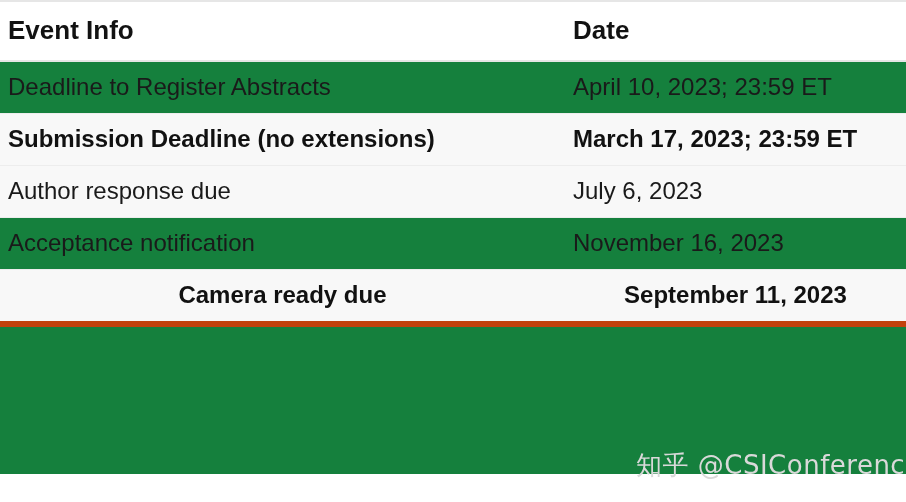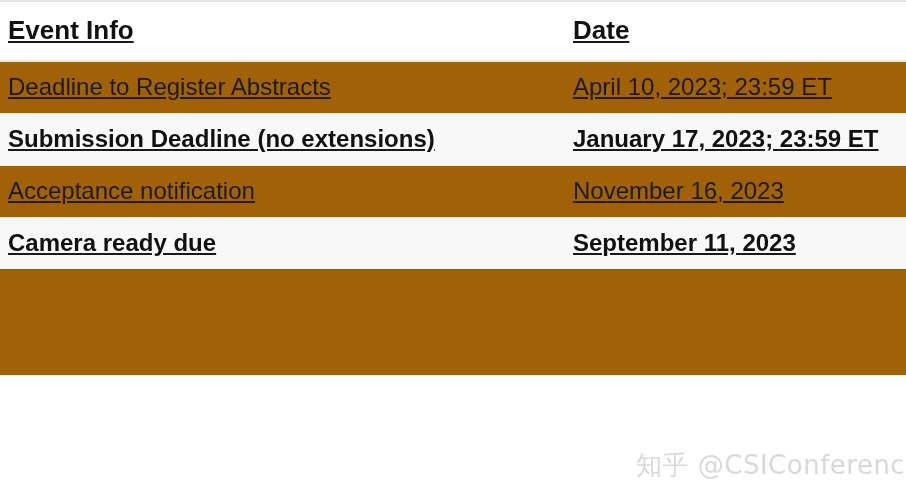--- a/index.html
+++ b/index.html
@@ -12,23 +12,22 @@
     height: 502px;
     overflow: hidden;
     font-family: "Liberation Sans", sans-serif;
     color: #1a1a1a;
     -webkit-font-smoothing: antialiased;
   }
 
   .page {
     position: relative;
     width: 906px;
-    height: 375px;
-    background: #a16207;
-    text-decoration: underline;
+    height: 474px;
+    background: #15803d;
   }
 
   table.schedule {
     width: 906px;
     border-collapse: collapse;
     table-layout: fixed;
   }
 
   table.schedule thead tr.header-row {
     background: #ffffff;
@@ -46,21 +45,22 @@
     vertical-align: middle;
   }
 
   table.schedule tbody tr {
     border-top: 1px solid #ededed;
   }
   table.schedule tbody tr:first-child {
     border-top: 2px solid #ececec;
   }
   table.schedule tbody tr:last-child {
-    border-bottom: 1px solid #c2410c;
+    border-bottom: 6px solid #c2410c;
+    text-align: center;
   }
 
   table.schedule tbody tr.striped {
     background: #f8f8f8;
   }
 
   table.schedule tbody td {
     font-size: 24px;
     color: #1a1a1a;
     padding: 10px 8px 11px 8px;
@@ -109,21 +109,25 @@
       </tr>
     </thead>
     <tbody id="schedule-body">
 
     <tr>
           <td>Deadline to Register Abstracts</td>
           <td>April 10, 2023; 23:59 ET</td>
         </tr>
         <tr class="striped bold-row">
           <td class="bold">Submission Deadline (no extensions)</td>
-          <td class="bold">January 17, 2023; 23:59 ET</td>
+          <td class="bold">March 17, 2023; 23:59 ET</td>
+        </tr>
+        <tr class="striped">
+          <td>Author response due</td>
+          <td>July 6, 2023</td>
         </tr>
         <tr>
           <td>Acceptance notification</td>
           <td>November 16, 2023</td>
         </tr>
         <tr class="striped bold-row">
           <td class="bold">Camera ready due</td>
           <td class="bold">September 11, 2023</td>
         </tr>
       </tbody>

